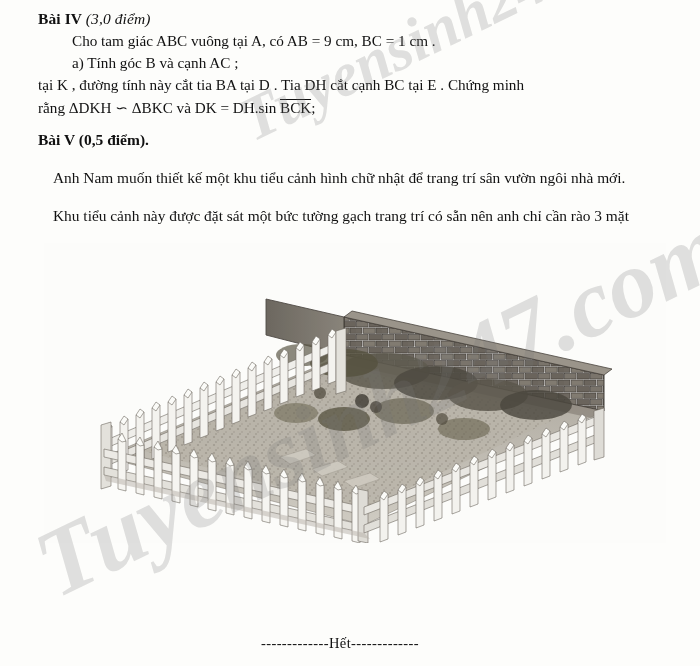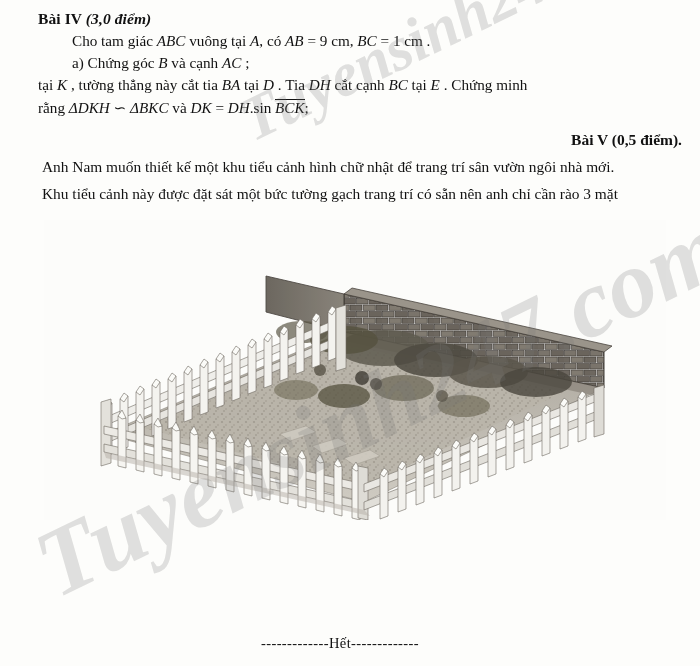--- a/index.html
+++ b/index.html
@@ -23,54 +23,52 @@
     padding: 10px 18px 0 38px;
   }
   .heading {
     font-weight: bold;
     font-size: 15.5px;
     margin: 0 0 2px 0;
     letter-spacing: .1px;
   }
   .heading .pts {
     font-style: italic;
-    font-weight: bold;
+    font-weight: normal;
   }
   .para {
     font-size: 15.2px;
     line-height: 1.46;
     margin: 0;
     text-align: left;
   }
   .indent {
     text-indent: 34px;
   }
   .blk4 {
     margin-bottom: 8px;
   }
   .math {
     font-family: "Liberation Serif", serif;
-    font-style: italic;
   }
   .overline {
     border-top: 1px solid #111;
     padding-top: 0px;
     display: inline-block;
     line-height: 1.05;
   }
   .heading2 {
     font-weight: bold;
     font-size: 15.5px;
-    margin: 12px 0 6px 0;
-    text-align: right;
+    margin: 12px 0 17px 0;
   }
   .bodytext {
     font-size: 15.4px;
     line-height: 1.52;
-    margin: 4px;
+    margin: 15px;
   }
   
   .figure {
     position: relative;
     width: 622px;
     height: 300px;
     margin: 14px 0 0 6px;
     overflow: hidden;
   }
   svg.scene { display:block; }
@@ -130,32 +128,32 @@
       <span class="math">ABC</span>
       <span>vuông tại</span>
       <span class="math">A</span><span>, có</span>
       <span class="math">AB</span>
       <span>= 9 cm,</span>
       <span class="math">BC</span>
       <span>= 1 cm .</span>
     </p>
 
     <p class="para indent">
-      <span>a) Chứng góc</span>
+      <span>a) Tính góc</span>
       <span class="math">B</span>
       <span>và cạnh</span>
       <span class="math">AC</span>
       <span>;</span>
     </p>
 
 
     <p class="para">
       <span>tại</span>
       <span class="math">K</span>
-      <span>, tường thẳng này cắt tia</span>
+      <span>, đường tính này cắt tia</span>
       <span class="math">BA</span>
       <span>tại</span>
       <span class="math">D</span>
       <span>. Tia</span>
       <span class="math">DH</span>
       <span>cắt cạnh</span>
       <span class="math">BC</span>
       <span>tại</span>
       <span class="math">E</span>
       <span>. Chứng minh</span>

